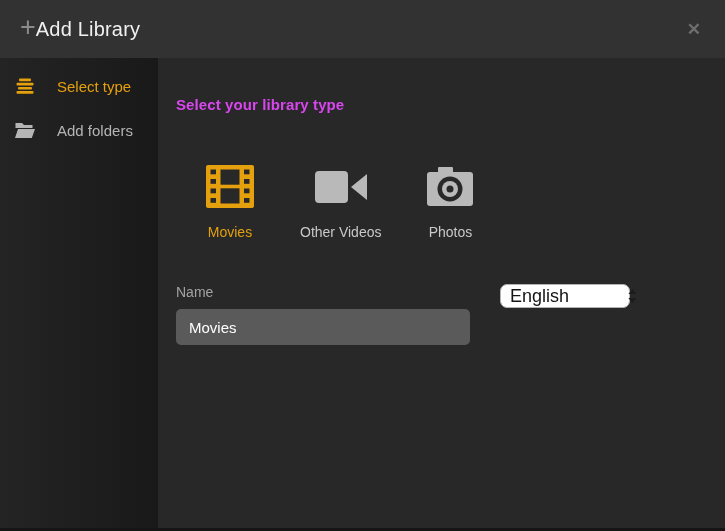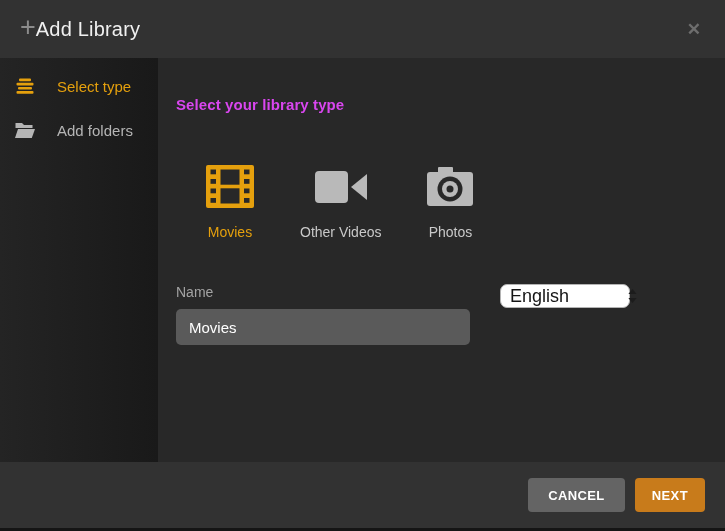--- a/index.html
+++ b/index.html
@@ -193,19 +193,15 @@
                 <polygon points="4.5,14 8.6,9 0.4,9" fill="#1c1c1c"></polygon>
               </svg>
             </span>
           </div>
         </div>
       </div>
 
     </div>
   </div>
 
-  <div class="footer">
-    <button class="btn btn-cancel">CANCEL</button>
-    <button class="btn btn-next">NEXT</button>
-  </div>
   <div class="bottom-edge"></div>
 
 </div>
 
 </body></html>

